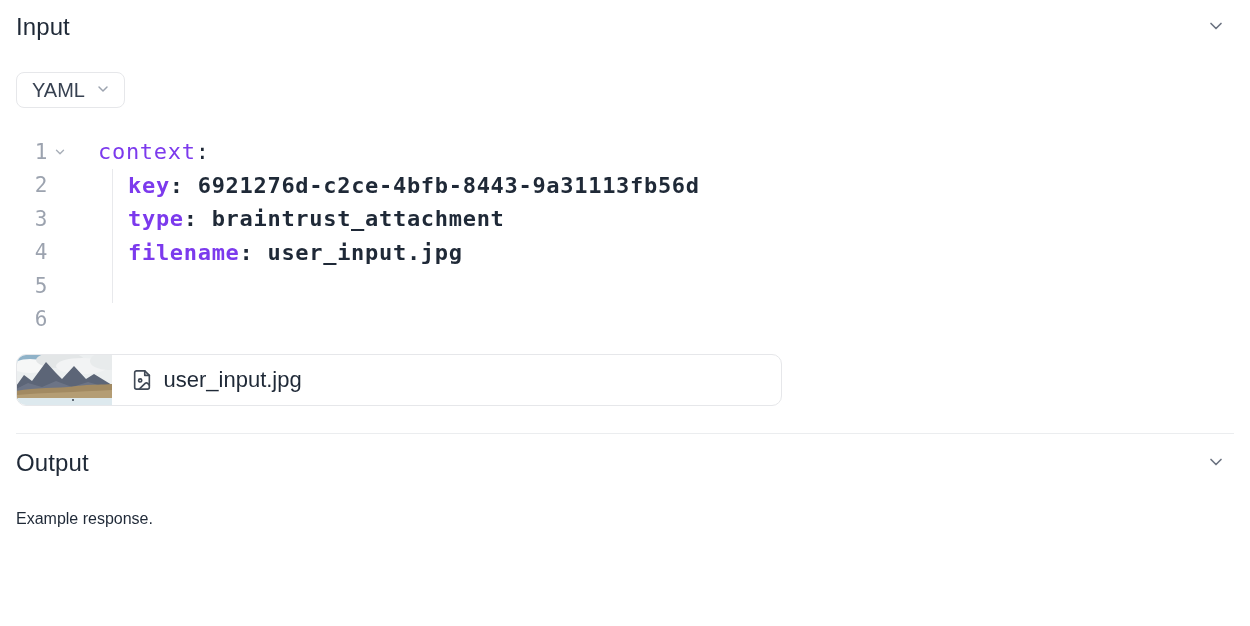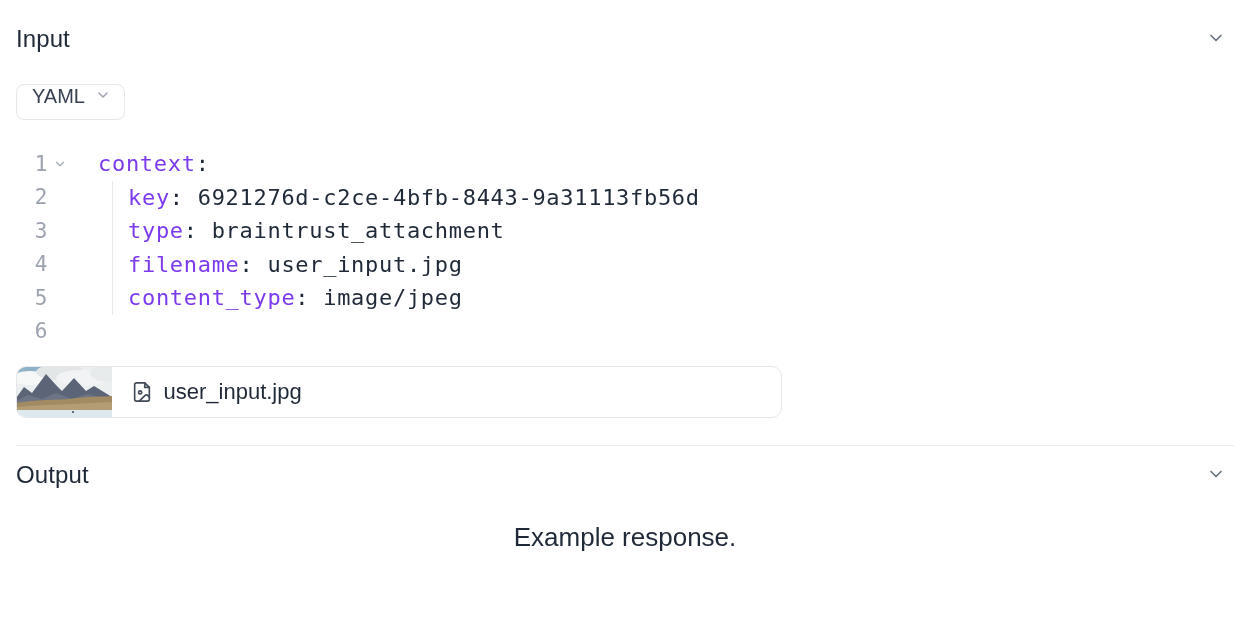--- a/index.html
+++ b/index.html
@@ -7,54 +7,54 @@
     width: 1250px; height: 626px; overflow: hidden;
     font-family: "Liberation Sans", sans-serif;
     color: #1f2937;
     -webkit-font-smoothing: antialiased;
   }
   .page { width: 1250px; height: 626px; position: relative; }
 
   
   .section-header {
     display: flex; align-items: center; justify-content: space-between;
-    margin: 12px 22px 0 16px; height: 28px;
+    margin: 0 22px 0 16px; height: 28px;
   }
   .section-title {
     font-size: 24px; font-weight: 500; color: #1f2937; letter-spacing: 0.1px;
   }
   .collapse-btn {
     background: none; border: none; padding: 0; cursor: pointer;
     display: flex; align-items: center; justify-content: center;
     width: 24px; height: 24px;
   }
   .input-header { padding-top: 13px; }
   .output-header { margin-top: 15px; text-align: right; }
 
   
   .format-btn {
-    display: inline-flex; align-items: flex-start; gap: 10px;
+    display: inline-flex; align-items: center; gap: 10px;
     margin-left: 16px; height: 36px; padding: 0 13px 0 15px;
     background: #ffffff; border: 1.5px solid #e6e7ea; border-radius: 8px;
     font-family: "Liberation Sans", sans-serif;
     font-size: 20px; color: #374151; cursor: pointer; box-sizing: border-box;
   }
   .input-format { margin-top: 31px; }
   .output-format { margin-top: 31px; }
 
   
   .code-editor { margin-top: 27px; }
   .code-line {
     display: flex; align-items: center; height: 33.5px; position: relative;
     font-family: "DejaVu Sans Mono", monospace; font-size: 22px; letter-spacing: 0.7px;
   }
   .ln { width: 48px; text-align: right; color: #9ca3af; flex-shrink: 0; font-size: 21px; }
   .fold-cell { width: 24px; flex-shrink: 0; display: flex; align-items: center; justify-content: center; }
   .code-content { margin-left: 26px; white-space: pre; color: #1f2937; }
-  .code-content.indented { margin-left: 56px; }
+  .code-content.indented { margin-left: 56px; font-weight: bold; }
   .yaml-key { color: #7c3aed; }
   .indent-guide {
     position: absolute; left: 112px; top: 0; bottom: 0;
     border-left: 1.5px solid #e8e9ec;
   }
 
   
   .attachment-bar {
     margin: 18px 0 0 16px; width: 766px; height: 52px; box-sizing: border-box;
     border: 1.5px solid #e6e7ea; border-radius: 10px;
@@ -66,21 +66,21 @@
     border-radius: 9px 0 0 9px; overflow: hidden; margin: -1.5px 0 0 -1.5px;
   }
   .attachment-thumb svg { display: block; }
   .attachment-file-icon { margin-left: 19px; display: flex; align-items: center; }
   .attachment-name { margin-left: 11px; font-size: 22px; color: #1f2937; }
 
   
   .divider { margin: 27px 16px 0 16px; border-top: 1.5px solid #ebedef; height: 0; }
 
   
-  .response-text { margin: 33px 16px 12px 16px; font-size: 26px; color: #1f2937; text-align: center; }
+  .response-text { margin: 33px 16px 12px 16px; font-size: 16px; color: #1f2937; }
 </style>
 </head>
 <body>
 
 <div class="page">
 
   
   <div class="section-header input-header">
     <div class="section-title">Input</div>
     <button class="collapse-btn">
@@ -133,21 +133,20 @@
       <span class="indent-guide"></span>
       <span class="ln">4</span>
       <span class="fold-cell"></span>
       <span class="code-content indented"><span class="yaml-key">filename</span><span>: user_input.jpg</span></span>
     </div>
 
     <div class="code-line">
       <span class="indent-guide"></span>
       <span class="ln">5</span>
       <span class="fold-cell"></span>
-      <span class="code-content indented"><span class="yaml-key">content_type</span><span>: image/jpeg</span></span>
     </div>
 
     <div class="code-line">
       <span class="ln">6</span>
       <span class="fold-cell"></span>
     </div>
 
   </div>
 
   

